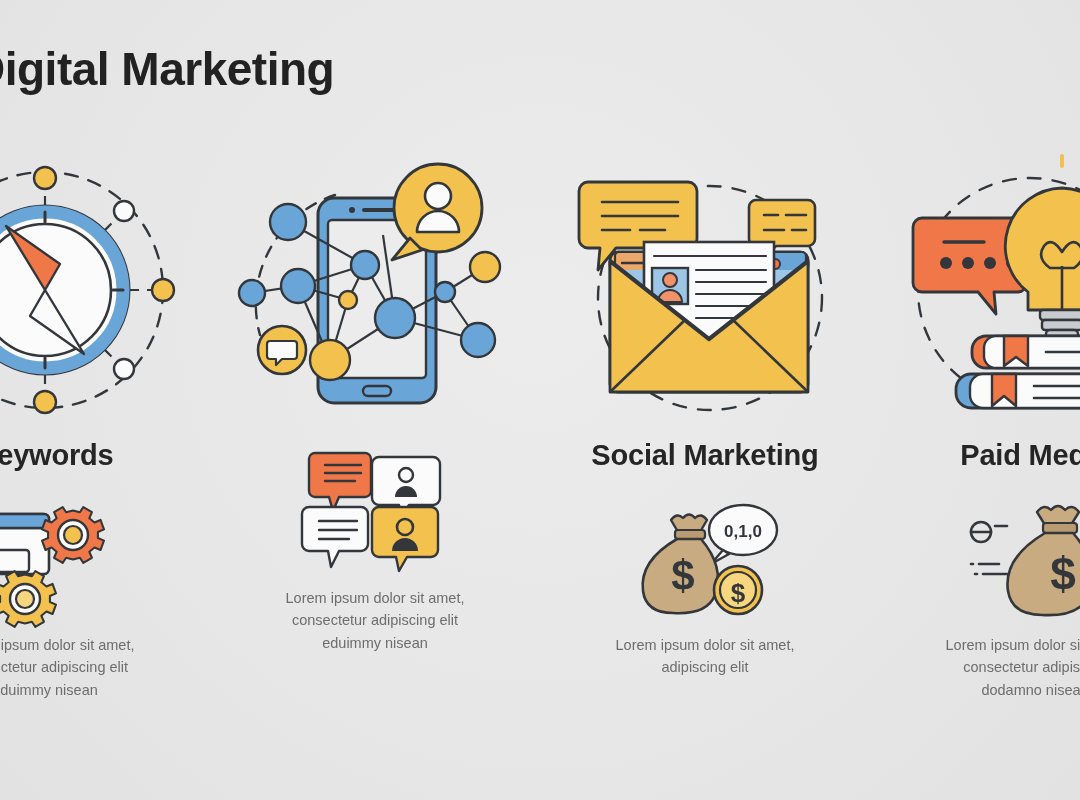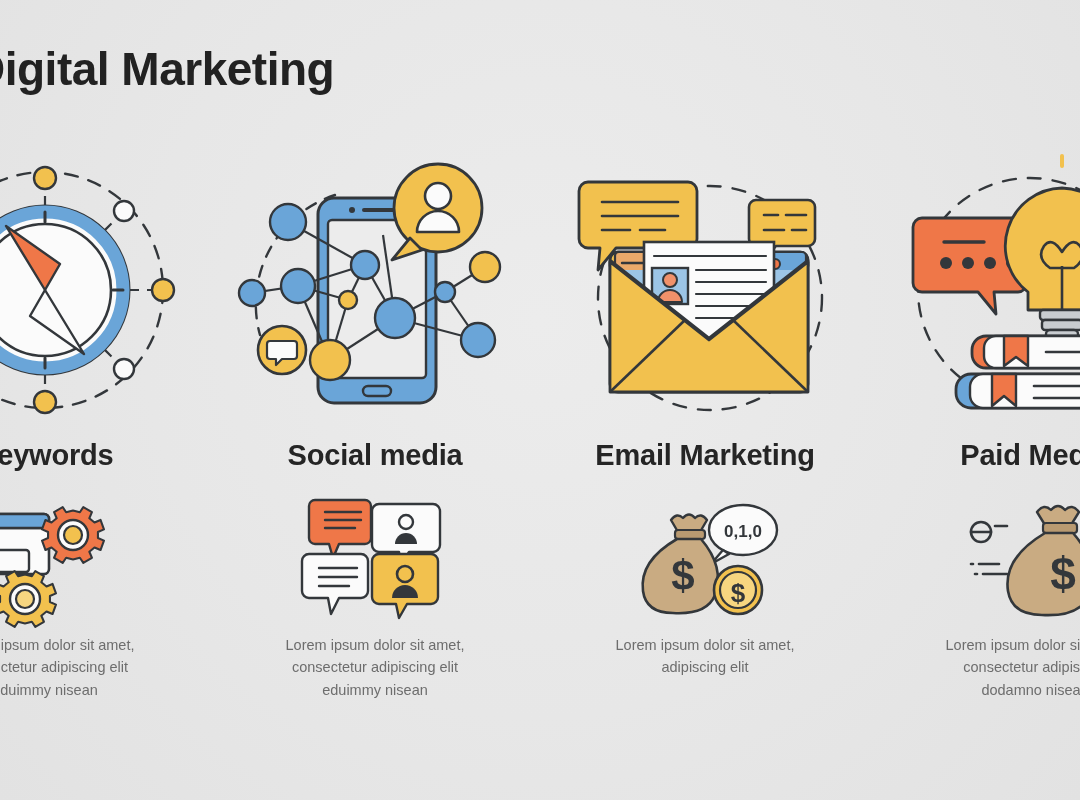--- a/index.html
+++ b/index.html
@@ -205,21 +205,20 @@
           <path d="M30 181 h24 a3 3 0 0 1 3 3 v12 a3 3 0 0 1 -3 3 h-12 l-6 6 v-6 h-6 a3 3 0 0 1 -3 -3 v-12 a3 3 0 0 1 3 -3 z" fill="#fbfbfb" stroke="#33373b" stroke-width="2.2" stroke-linejoin="round"></path>
         </g>
         <g>
           <circle cx="198" cy="48" r="44" fill="#f2c14e" stroke="#33373b" stroke-width="2.8"></circle>
           <path d="M170 78 L152 100 L182 90 Z" fill="#f2c14e" stroke="#33373b" stroke-width="2.8" stroke-linejoin="round"></path>
           <circle cx="198" cy="36" r="13" fill="#fbfbfb" stroke="#33373b" stroke-width="2.6"></circle>
           <path d="M177 72 a21 21 0 0 1 42 0 z" fill="#fbfbfb" stroke="#33373b" stroke-width="2.6" stroke-linejoin="round"></path>
         </g>
       </svg>
     </div>
-    <div class="col-title">Social media</div>
     <div class="sub-icon">
       <svg viewBox="0 0 160 120" width="160" height="120">
 
         <g>
           <path d="M84 6 h54 a7 7 0 0 1 7 7 v34 a7 7 0 0 1 -7 7 h-24 l-8 12 l-2 -12 h-20 a7 7 0 0 1 -7 -7 v-34 a7 7 0 0 1 7 -7 z" fill="#fbfbfb" stroke="#33373b" stroke-width="2.4" stroke-linejoin="round"></path>
           <circle cx="111" cy="24" r="7" fill="none" stroke="#33373b" stroke-width="2.4"></circle>
           <path d="M100 46 a11 11 0 0 1 22 0 z" fill="#33373b"></path>
         </g>
 
         <g>
@@ -298,21 +297,21 @@
             <line x1="126" y1="158" x2="176" y2="158"></line>
           </g>
         </g>
 
         <path d="M40 100 L139 178 L238 100 L238 106 L139 184 L40 106 Z" fill="#f2c14e" stroke="#33373b" stroke-width="2.6" stroke-linejoin="round"></path>
         <path d="M40 232 L40 102 L139 180 L238 102 L238 232 Z" fill="#f2c14e" stroke="#33373b" stroke-width="2.8" stroke-linejoin="round"></path>
         <path d="M40 232 L115 160" stroke="#33373b" stroke-width="2.6" fill="none"></path>
         <path d="M238 232 L163 160" stroke="#33373b" stroke-width="2.6" fill="none"></path>
       </svg>
     </div>
-    <div class="col-title">Email Marketing</div>
+    <div class="col-title">Social Marketing</div>
     <div class="sub-icon">
       <svg viewBox="0 0 160 120" width="160" height="120">
 
         <g>
           <ellipse cx="118" cy="32" rx="34" ry="25" fill="#fbfbfb" stroke="#33373b" stroke-width="2.4"></ellipse>
           <path d="M98 52 L86 66 L104 56 Z" fill="#fbfbfb" stroke="#33373b" stroke-width="2.4" stroke-linejoin="round"></path>
           <text x="118" y="39" font-family="'Liberation Sans', sans-serif" font-size="17" font-weight="bold" text-anchor="middle" fill="#33373b">0,1,0</text>
         </g>
 
         <g>

